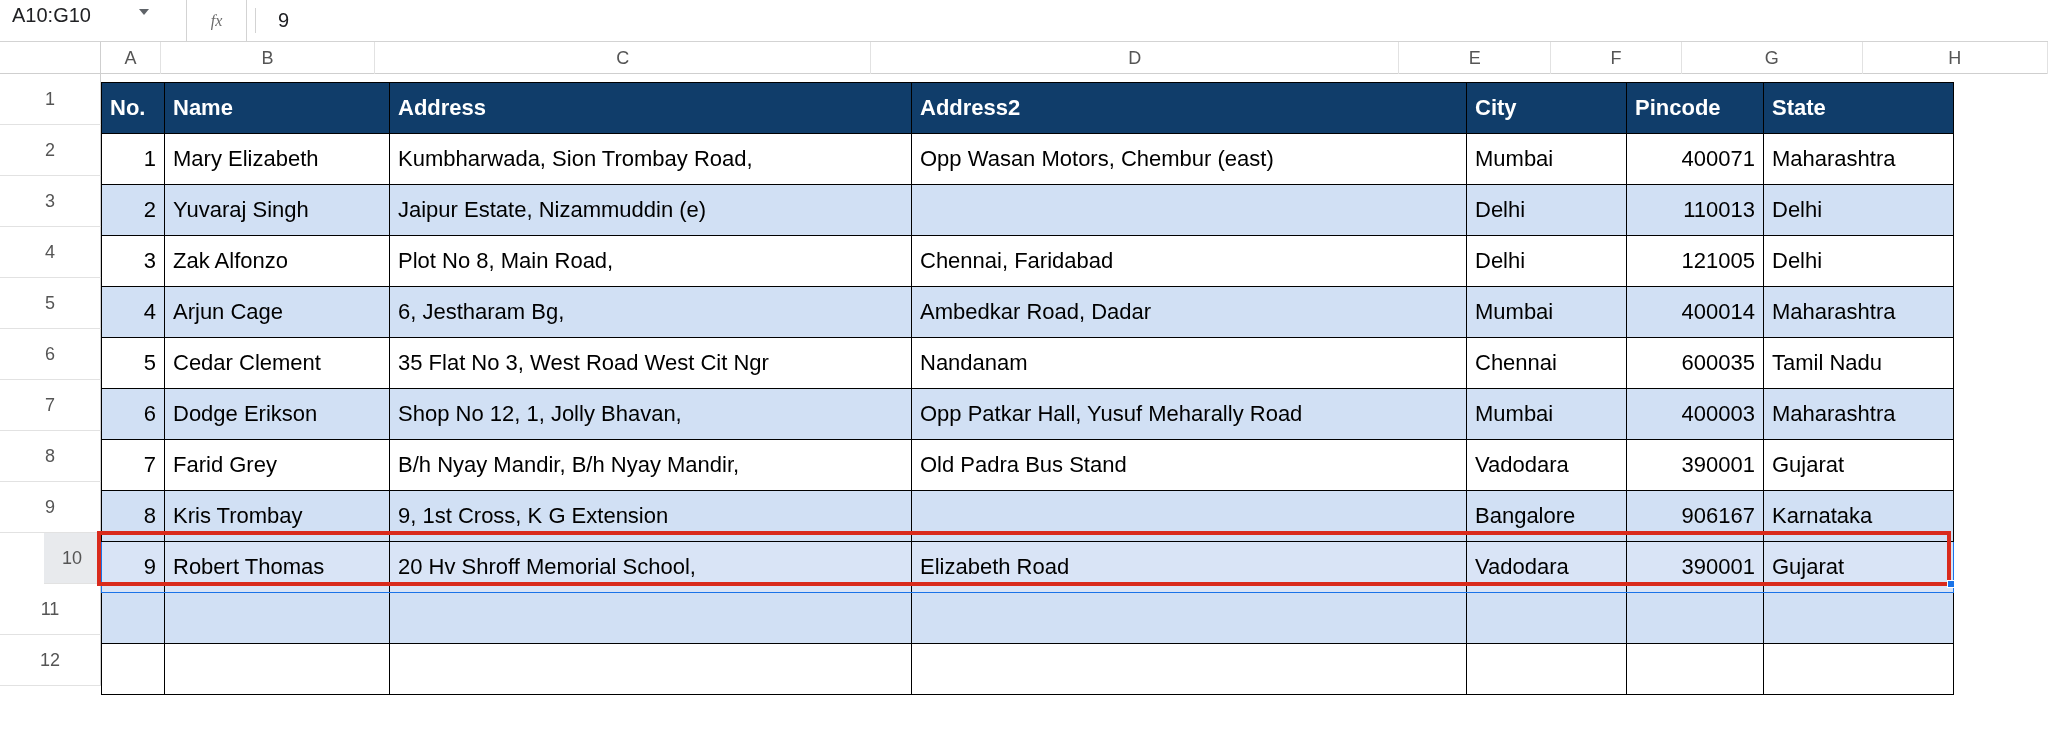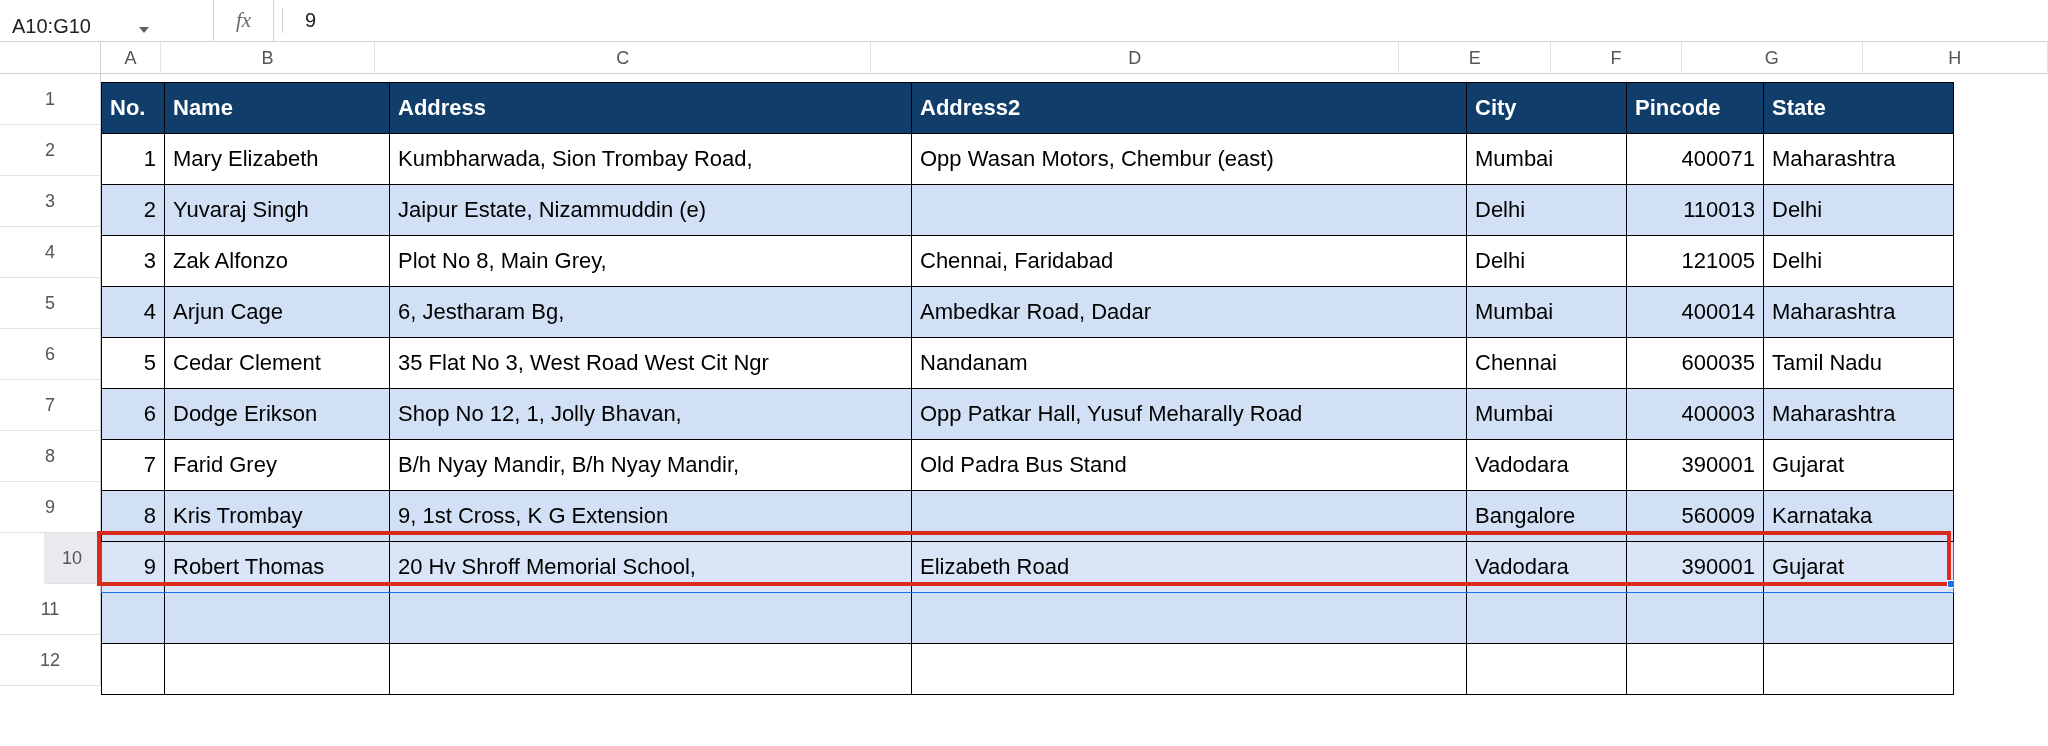--- a/index.html
+++ b/index.html
@@ -17,22 +17,22 @@
   
   .formula-bar {
     display: flex;
     align-items: center;
     height: 42px;
     border-bottom: 1px solid #d3d3d3;
     background: #fff;
   }
   .name-box-wrap {
     display: flex;
-    align-items: flex-end;
-    width: 214px;
+    align-items: flex-start;
+    width: 187px;
     height: 100%;
     padding: 0 8px 0 10px;
     border-right: 1px solid #d3d3d3;
   }
   .name-box-input {
     border: none;
     outline: none;
     font-size: 20px;
     width: 120px;
     height: 30px;
@@ -49,21 +49,21 @@
     width: 60px;
     text-align: center;
     font-style: italic;
     font-family: Georgia, "Times New Roman", serif;
     color: #6b6b6b;
     border-right: 1px solid #d3d3d3;
     height: 100%;
     display: flex;
     align-items: center;
     justify-content: center;
-    font-size: 21px;
+    font-size: 16px;
   }
   .formula-input {
     border: none;
     outline: none;
     font-size: 20px;
     padding: 0 22px;
     flex: 1;
     height: 100%;
     background: transparent;
     color: #202124;
@@ -280,21 +280,21 @@
               <td>Yuvaraj Singh</td>
               <td>Jaipur Estate, Nizammuddin (e)</td>
               <td></td>
               <td>Delhi</td>
               <td class="num">110013</td>
               <td>Delhi</td>
             </tr>
           <tr class="band-odd">
               <td class="num">3</td>
               <td>Zak Alfonzo</td>
-              <td>Plot No 8, Main Grey,</td>
+              <td>Plot No 8, Main Road,</td>
               <td>Chennai, Faridabad</td>
               <td>Delhi</td>
               <td class="num">121005</td>
               <td>Delhi</td>
             </tr>
           <tr class="band-even">
               <td class="num">4</td>
               <td>Arjun Cage</td>
               <td>6, Jestharam Bg,</td>
               <td>Ambedkar Road, Dadar</td>
@@ -328,21 +328,21 @@
               <td>Vadodara</td>
               <td class="num">390001</td>
               <td>Gujarat</td>
             </tr>
           <tr class="band-even">
               <td class="num">8</td>
               <td>Kris Trombay</td>
               <td>9, 1st Cross, K G Extension</td>
               <td></td>
               <td>Bangalore</td>
-              <td class="num">560009</td>
+              <td class="num">906167</td>
               <td>Karnataka</td>
             </tr>
           <tr class="band-odd selected">
               <td class="num">9</td>
               <td>Robert Thomas</td>
               <td>20 Hv Shroff Memorial School,</td>
               <td>Elizabeth Road</td>
               <td>Vadodara</td>
               <td class="num">390001</td>
               <td>Gujarat</td>

